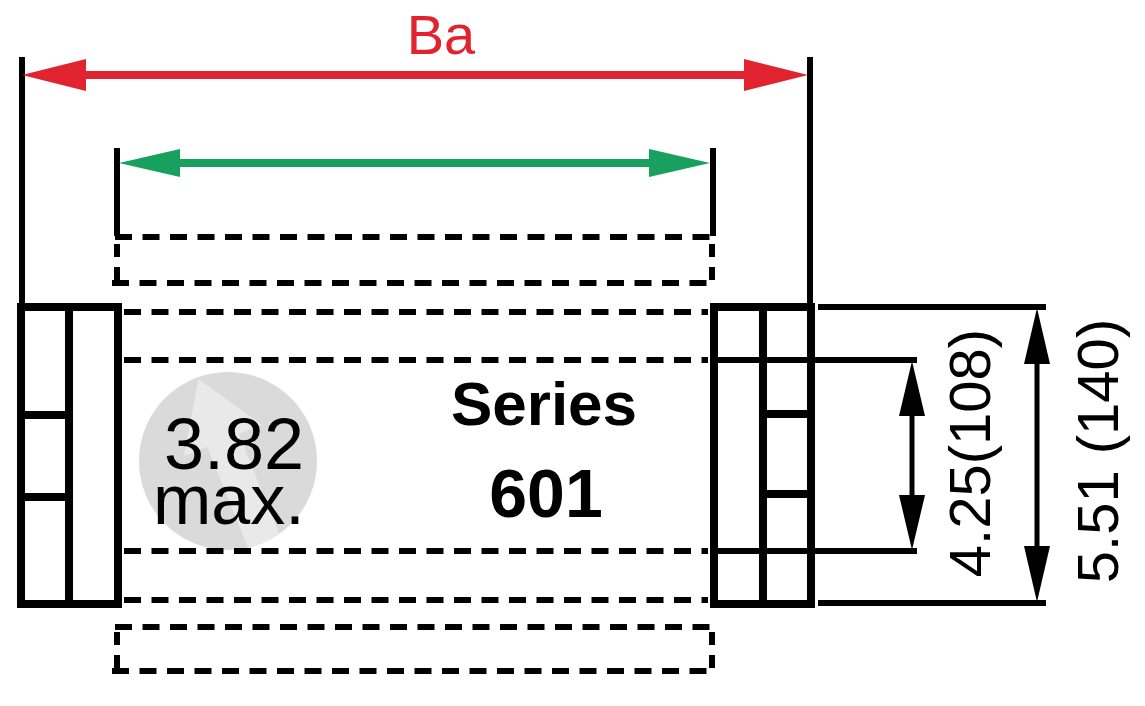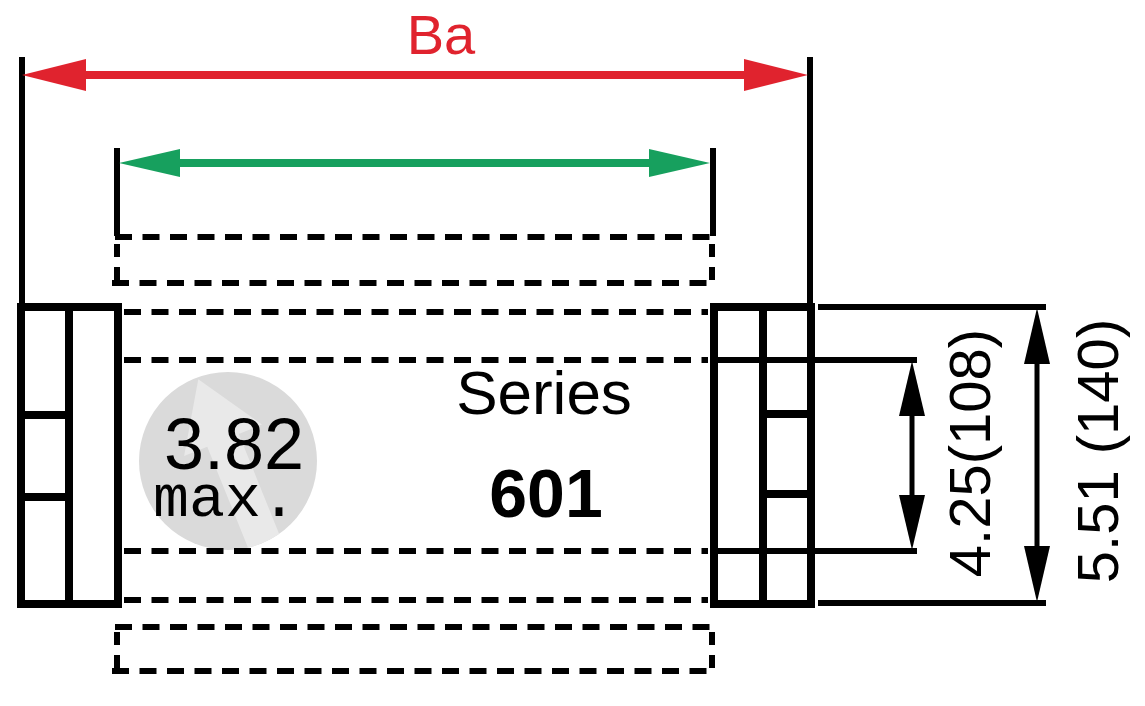--- a/index.html
+++ b/index.html
@@ -23,24 +23,24 @@
   .blk-head   { fill:var(--line); }
   .badge      { fill:var(--badge-fill); }
   .watermark  { fill:var(--badge-watermark); }
 
   
   .lbl { position:absolute; white-space:nowrap; transform:translate(-50%,-50%); color:#000; }
   .lbl.left-anchor { transform:translateY(-50%); }
   .dim-italic { font-size:56px; }
   .ba  { left:441px; top:34px;  color:var(--outer-width); }
   .bi  { left:433px; top:125px; color:var(--inner-width); }
-  .series1 { left:544px; top:392px; font-weight:normal; font-size:62px; }
+  .series1 { left:544px; top:403px; font-weight:bold; font-size:62px; }
   .series2 { left:546px; top:493px; font-weight:bold; font-size:68px; }
   .pitch1 { left:164px; top:444px; font-size:72px; }
-  .pitch2 { left:153px; top:500px; font-size:60px;font-family:Liberation Mono, monospace; }
+  .pitch2 { left:153px; top:500px; font-size:70px; }
   .rot { transform:translate(-50%,-50%) rotate(-90deg); font-size:58px; }
   .dim425 { left:969px;  top:453px; }
   .dim551 { left:1097px; top:451px; }
 </style>
 </head>
 <body>
 
 <div class="canvas">
 
   <svg width="1145" height="706" viewBox="0 0 1145 706">

